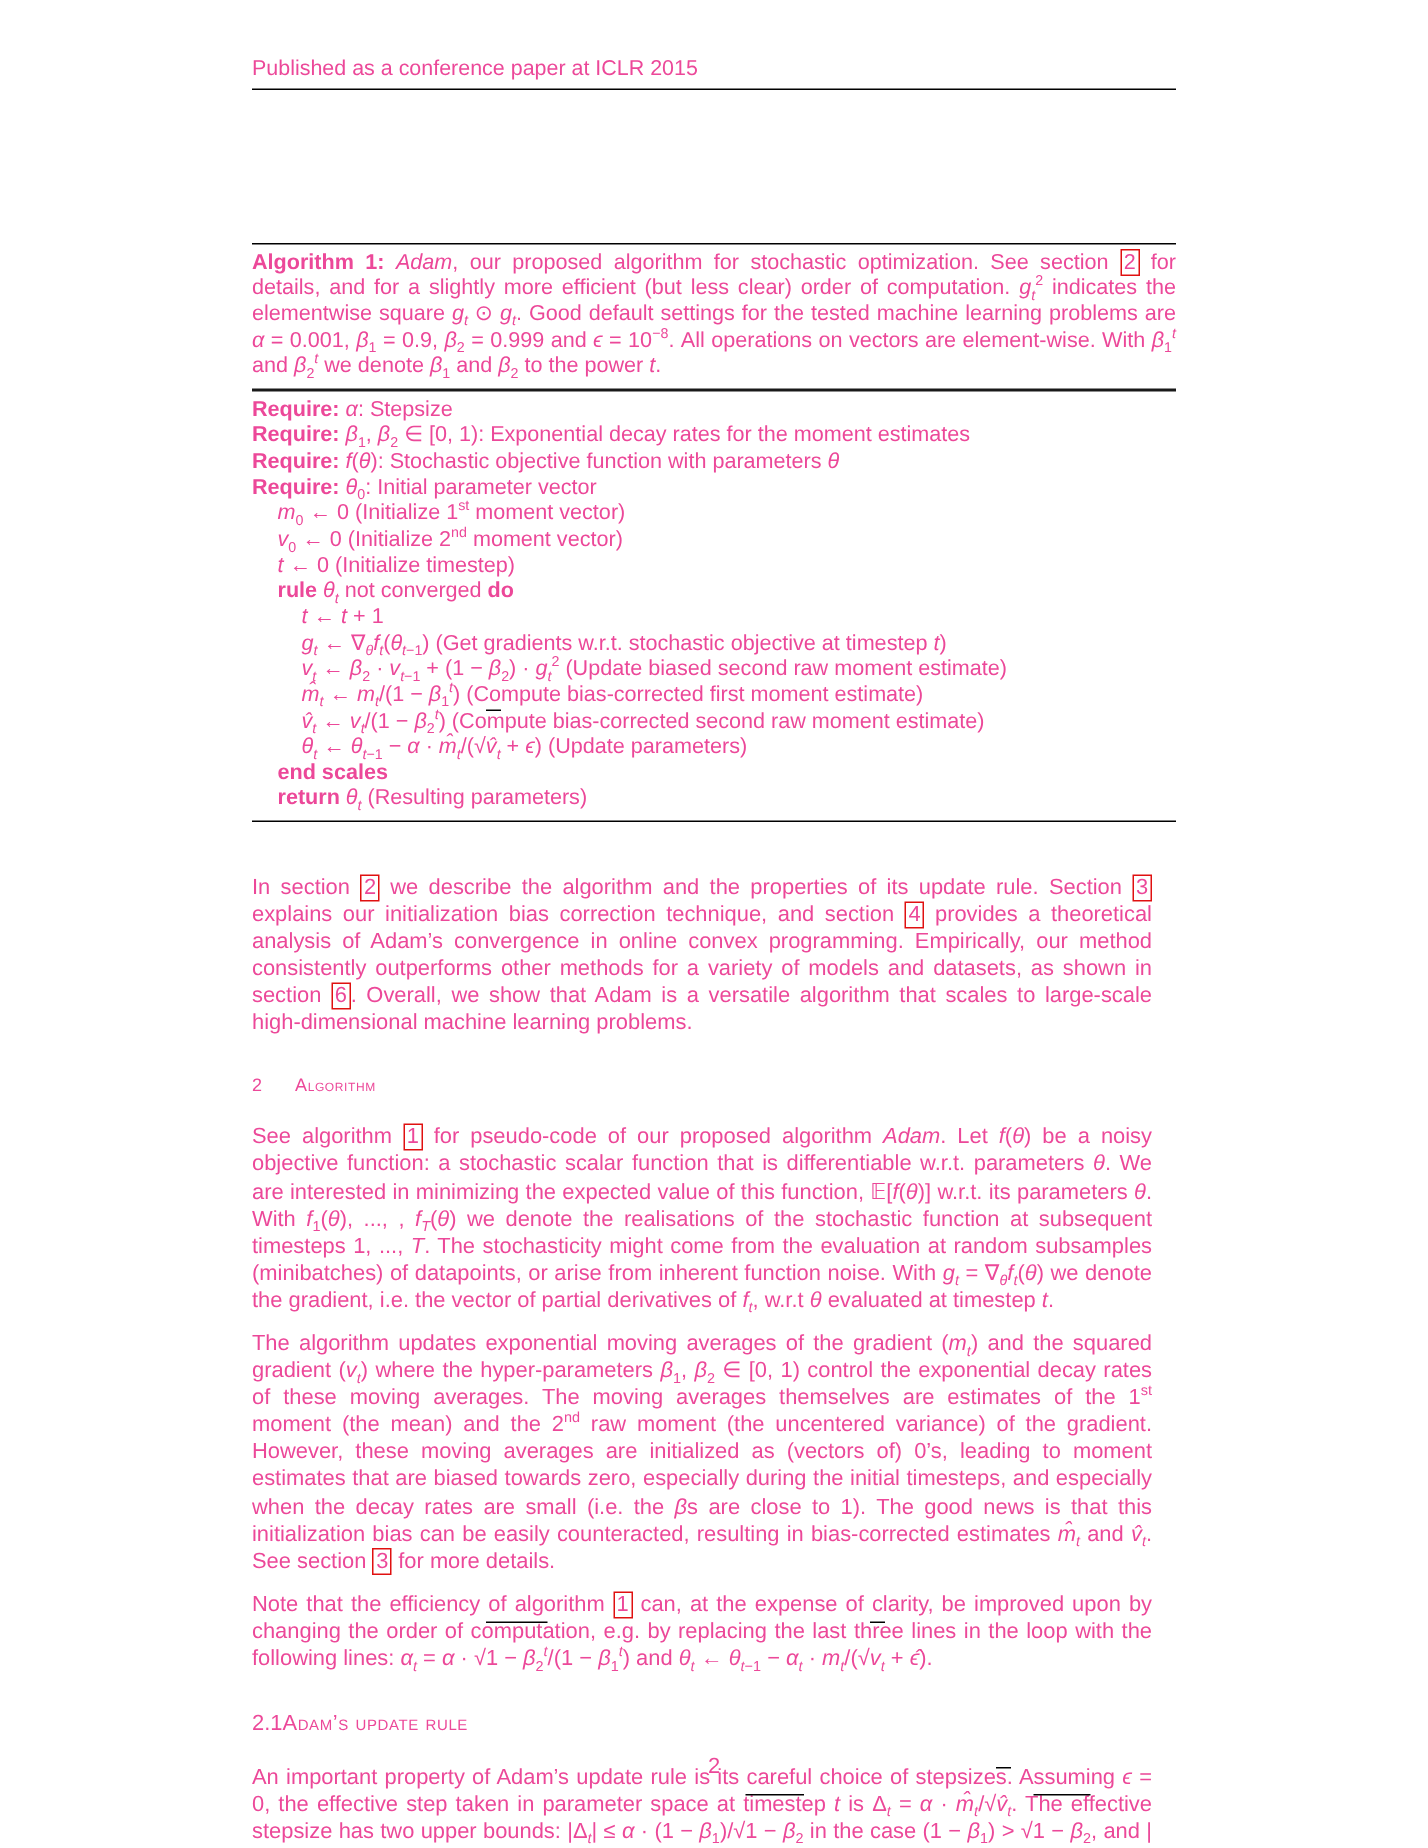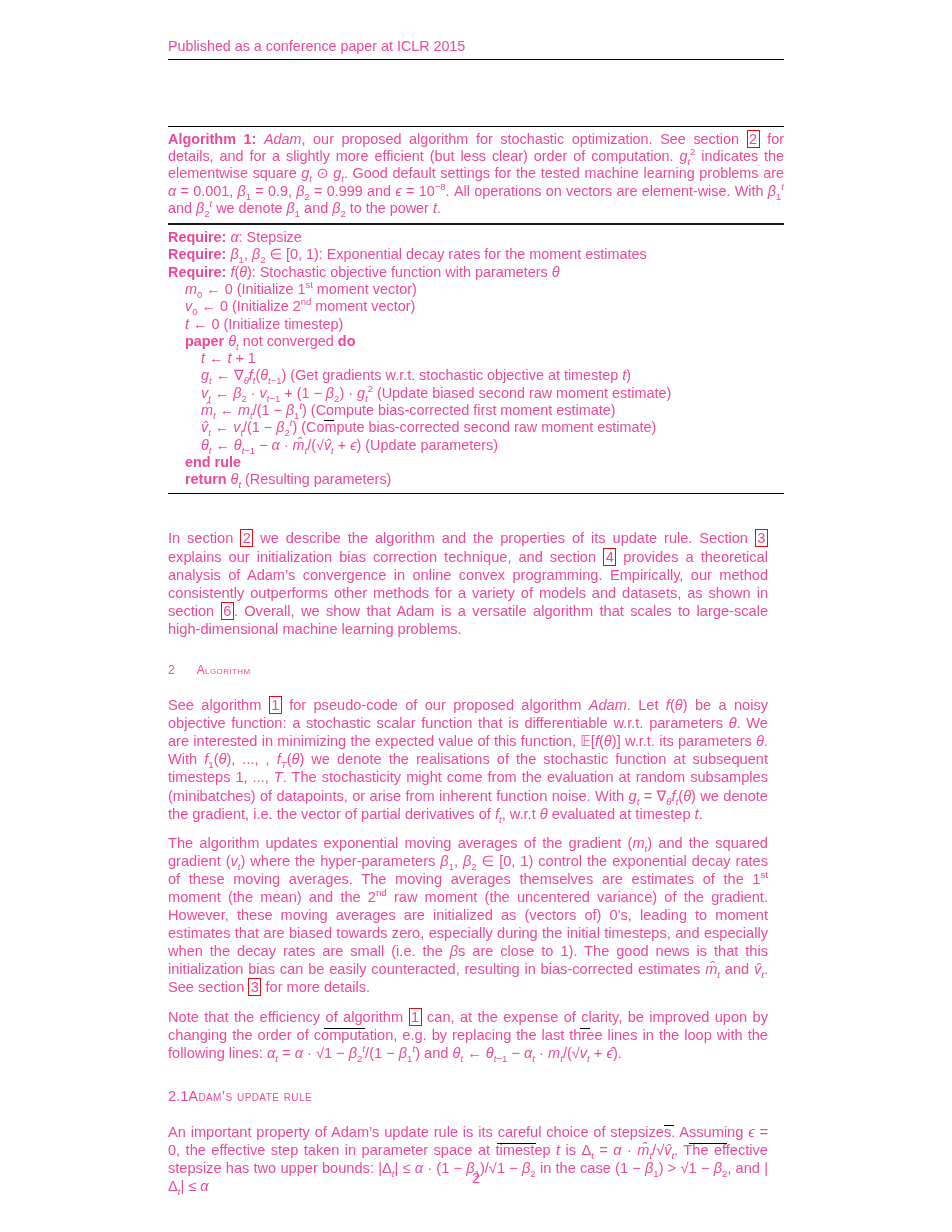--- a/index.html
+++ b/index.html
@@ -6,21 +6,21 @@
   html, body { margin: 0; padding: 0; background: #ffffff; }
   .page {
     width: 952px; height: 1232px; position: relative; overflow: hidden;
     padding: 38px 168px 0 168px;
     font-family: Liberation Sans, sans-serif;
     font-size: 14.6px; color: #ec4899;
   }
   .running-header { font-size: 14.3px; }
   .header-rule { border: none; border-top: 1.3px solid #000; margin: 5px 0 0 0; }
 
-  .algorithm { margin-top: 66px; border-top: 1.2px solid #000; font-size: 14.4px; }
+  .algorithm { margin-top: 102px; border-top: 1.2px solid #000; font-size: 14.4px; }
   .algo-caption { padding: 4px 0 6px 0; line-height: 17.2px; text-align: justify; }
   .mid-rule { border: none; border-top: 2.4px solid #1a1a1a; margin: 0; }
   .algo-body-wrap { border-bottom: 1.7px solid #000; padding: 4px 0 5px 0; }
   .algo-line { line-height: 17.3px; }
   .ind-1 { padding-left: 17px; }
   .ind-2 { padding-left: 33px; }
 
   .para { margin: 11px 16px 0 0; line-height: 18.1px; text-align: justify; }
   .para.intro { margin-top: 35px; }
   .para.after-heading { margin-top: 19px; }
@@ -45,31 +45,32 @@
   <div class="running-header">Published as a conference paper at ICLR 2015</div>
   <hr class="header-rule">
 
   <div class="algorithm">
     <div class="algo-caption"><b>Algorithm 1:</b> <i>Adam</i>, our proposed algorithm for stochastic optimization. See section <span class="ref">2</span> for details, and for a slightly more efficient (but less clear) order of computation. <i>g</i><sub><i>t</i></sub><sup>2</sup> indicates the elementwise square <i>g</i><sub><i>t</i></sub> ⊙ <i>g</i><sub><i>t</i></sub>. Good default settings for the tested machine learning problems are <i>α</i> = 0.001, <i>β</i><sub>1</sub> = 0.9, <i>β</i><sub>2</sub> = 0.999 and <i>ϵ</i> = 10<sup>−8</sup>. All operations on vectors are element-wise. With <i>β</i><sub>1</sub><sup><i>t</i></sup> and <i>β</i><sub>2</sub><sup><i>t</i></sup> we denote <i>β</i><sub>1</sub> and <i>β</i><sub>2</sub> to the power <i>t</i>.</div>
     <hr class="mid-rule">
     <div class="algo-body-wrap">
       <div class="algo-line"><b>Require:</b> <i>α</i>: Stepsize</div>
       <div class="algo-line"><b>Require:</b> <i>β</i><sub>1</sub>, <i>β</i><sub>2</sub> ∈ [0, 1): Exponential decay rates for the moment estimates</div>
       <div class="algo-line"><b>Require:</b> <i>f</i>(<i>θ</i>): Stochastic objective function with parameters <i>θ</i></div>
+      <div class="algo-line"><b>Require:</b> <i>θ</i><sub>0</sub>: Initial parameter vector</div>
       <div class="algo-line ind-1"><i>m</i><sub>0</sub> ← 0 (Initialize 1<sup>st</sup> moment vector)</div>
       <div class="algo-line ind-1"><i>v</i><sub>0</sub> ← 0 (Initialize 2<sup>nd</sup> moment vector)</div>
       <div class="algo-line ind-1"><i>t</i> ← 0 (Initialize timestep)</div>
-      <div class="algo-line ind-1"><b>paper</b> <i>θ</i><sub><i>t</i></sub> not converged <b>do</b></div>
+      <div class="algo-line ind-1"><b>rule</b> <i>θ</i><sub><i>t</i></sub> not converged <b>do</b></div>
       <div class="algo-line ind-2"><i>t</i> ← <i>t</i> + 1</div>
       <div class="algo-line ind-2"><i>g</i><sub><i>t</i></sub> ← ∇<sub><i>θ</i></sub><i>f</i><sub><i>t</i></sub>(<i>θ</i><sub><i>t</i>−1</sub>) (Get gradients w.r.t. stochastic objective at timestep <i>t</i>)</div>
       <div class="algo-line ind-2"><i>v</i><sub><i>t</i></sub> ← <i>β</i><sub>2</sub> · <i>v</i><sub><i>t</i>−1</sub> + (1 − <i>β</i><sub>2</sub>) · <i>g</i><sub><i>t</i></sub><sup>2</sup> (Update biased second raw moment estimate)</div>
       <div class="algo-line ind-2"><i>m̂</i><sub><i>t</i></sub> ← <i>m</i><sub><i>t</i></sub>/(1 − <i>β</i><sub>1</sub><sup><i>t</i></sup>) (Compute bias-corrected first moment estimate)</div>
       <div class="algo-line ind-2"><i>v̂</i><sub><i>t</i></sub> ← <i>v</i><sub><i>t</i></sub>/(1 − <i>β</i><sub>2</sub><sup><i>t</i></sup>) (Compute bias-corrected second raw moment estimate)</div>
       <div class="algo-line ind-2"><i>θ</i><sub><i>t</i></sub> ← <i>θ</i><sub><i>t</i>−1</sub> − <i>α</i> · <i>m̂</i><sub><i>t</i></sub>/(√<span class="sqrt-bar"><i>v̂</i><sub><i>t</i></sub></span> + <i>ϵ</i>) (Update parameters)</div>
-      <div class="algo-line ind-1"><b>end rule</b></div>
+      <div class="algo-line ind-1"><b>end scales</b></div>
       <div class="algo-line ind-1"><b>return</b> <i>θ</i><sub><i>t</i></sub> (Resulting parameters)</div>
     </div>
   </div>
 
   <p class="para intro">In section <span class="ref">2</span> we describe the algorithm and the properties of its update rule. Section <span class="ref">3</span> explains our initialization bias correction technique, and section <span class="ref">4</span> provides a theoretical analysis of Adam’s convergence in online convex programming. Empirically, our method consistently outperforms other methods for a variety of models and datasets, as shown in section <span class="ref">6</span>. Overall, we show that Adam is a versatile algorithm that scales to large-scale high-dimensional machine learning problems.</p>
 
   <h2 class="section-heading">
     <span class="sec-num">2</span><span class="smallcaps">Algorithm</span>
   </h2>
 

